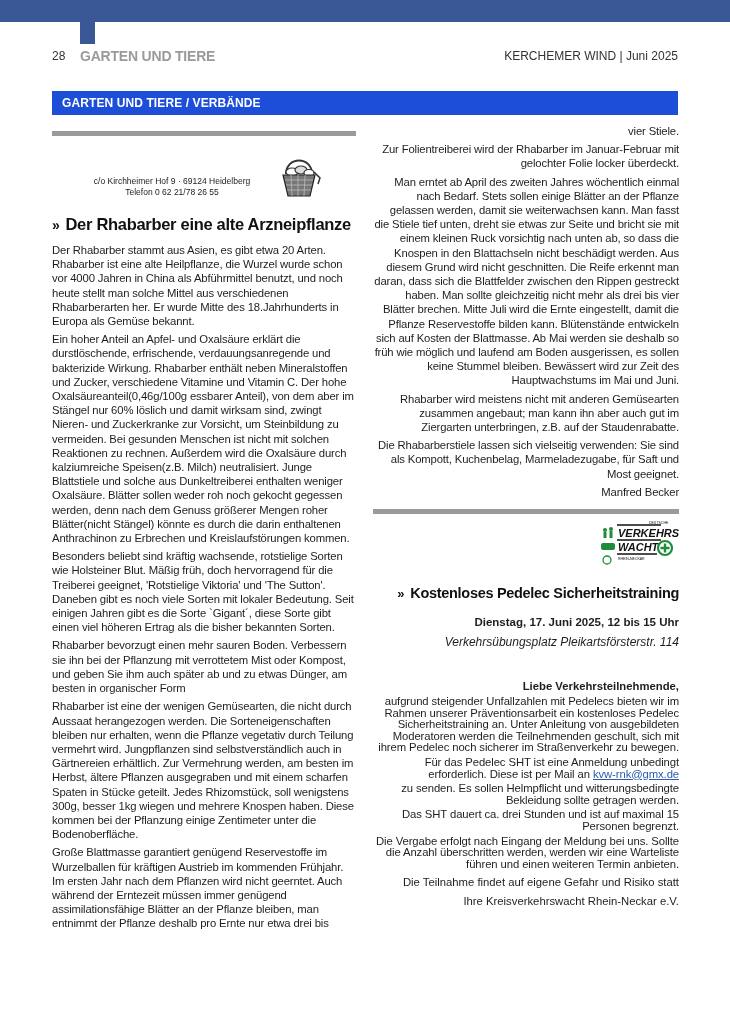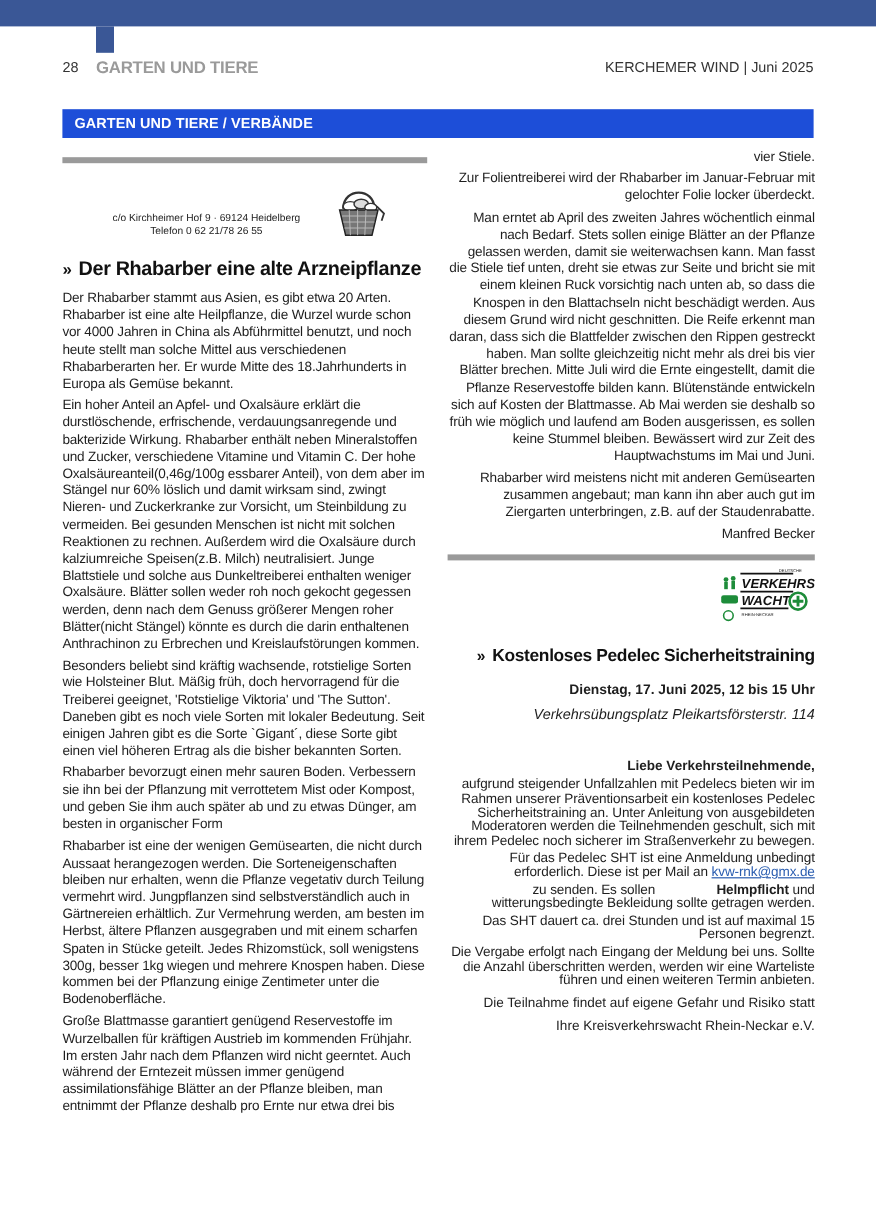--- a/index.html
+++ b/index.html
@@ -40,21 +40,21 @@
     .vw-logo { position: relative; height: 52px; margin-top: 6px; margin-left: 52px; width: 80px; }
 
     .kl-title { font-size: 14.5px; font-weight: bold; color: #111; line-height: 18px; margin-top: 8px; letter-spacing: -0.3px; }
     .kl-title .mark { font-size: 13px; margin-right: 6px; }
     .kl-date { font-size: 11.5px; font-weight: bold; margin-top: 12px; line-height: 14px; }
     .kl-place { font-size: 12px; margin-top: 6px; line-height: 14px; font-style: italic; }
 
     .greet { font-size: 11.3px; font-weight: bold; margin-top: 30px; line-height: 14px; padding-left: 32px; }
     .dense { font-size: 11.3px; line-height: 11.6px; margin-top: 3px; letter-spacing: -0.1px; }
     .dense a { color: #2a5db0; text-decoration: underline; }
-    .dense b { font-weight: bold; margin-left: 48px; }
+    .dense b { font-weight: normal; }
     .sign { font-size: 11.3px; line-height: 14px; margin-top: 5px; }
   </style>
 </head>
 <body>
 
 <div class="top-bar"></div>
 <div class="top-tab"></div>
 
 <div class="page-header">
   <span class="page-num">28</span>
@@ -96,20 +96,21 @@
   <p class="body">Rhabarber bevorzugt einen mehr sauren Boden. Verbessern sie ihn bei der Pflanzung mit verrottetem Mist oder Kompost, und geben Sie ihm auch später ab und zu etwas Dünger, am besten in organischer Form</p>
   <p class="body">Rhabarber ist eine der wenigen Gemüsearten, die nicht durch Aussaat herangezogen werden. Die Sorteneigenschaften bleiben nur erhalten, wenn die Pflanze vegetativ durch Teilung vermehrt wird. Jungpflanzen sind selbstverständlich auch in Gärtnereien erhältlich. Zur Vermehrung werden, am besten im Herbst, ältere Pflanzen ausgegraben und mit einem scharfen Spaten in Stücke geteilt. Jedes Rhizomstück, soll wenigstens 300g, besser 1kg wiegen und mehrere Knospen haben. Diese kommen bei der Pflanzung einige Zentimeter unter die Bodenoberfläche.</p>
   <p class="body">Große Blattmasse garantiert genügend Reservestoffe im Wurzelballen für kräftigen Austrieb im kommenden Frühjahr. Im ersten Jahr nach dem Pflanzen wird nicht geerntet. Auch während der Erntezeit müssen immer genügend assimilationsfähige Blätter an der Pflanze bleiben, man entnimmt der Pflanze deshalb pro Ernte nur etwa drei bis</p>
 </div>
 
 <div class="col col-right">
   <p class="right-p first">vier Stiele.</p>
   <p class="right-p">Zur Folientreiberei wird der Rhabarber im Januar-Februar mit gelochter Folie locker überdeckt.</p>
   <p class="right-p">Man erntet ab April des zweiten Jahres wöchentlich einmal nach Bedarf. Stets sollen einige Blätter an der Pflanze gelassen werden, damit sie weiterwachsen kann. Man fasst die Stiele tief unten, dreht sie etwas zur Seite und bricht sie mit einem kleinen Ruck vorsichtig nach unten ab, so dass die Knospen in den Blattachseln nicht beschädigt werden. Aus diesem Grund wird nicht geschnitten. Die Reife erkennt man daran, dass sich die Blattfelder zwischen den Rippen gestreckt haben. Man sollte gleichzeitig nicht mehr als drei bis vier Blätter brechen. Mitte Juli wird die Ernte eingestellt, damit die Pflanze Reservestoffe bilden kann. Blütenstände entwickeln sich auf Kosten der Blattmasse. Ab Mai werden sie deshalb so früh wie möglich und laufend am Boden ausgerissen, es sollen keine Stummel bleiben. Bewässert wird zur Zeit des Hauptwachstums im Mai und Juni.</p>
   <p class="right-p">Rhabarber wird meistens nicht mit anderen Gemüsearten zusammen angebaut; man kann ihn aber auch gut im Ziergarten unterbringen, z.B. auf der Staudenrabatte.</p>
+  <p class="right-p">Die Rhabarberstiele lassen sich vielseitig verwenden: Sie sind als Kompott, Kuchenbelag, Marmeladezugabe, für Saft und Most geeignet.</p>
   <p class="right-p">Manfred Becker</p>
 
   <div class="rule" style="margin-top:10px;"></div>
 
   <svg class="vw-logo" viewBox="0 0 80 52" width="80" height="52">
     <circle cx="6" cy="10" r="2" fill="#1e8c3a"></circle>
     <rect x="4.5" y="12" width="3" height="6" fill="#1e8c3a"></rect>
     <circle cx="12" cy="9" r="2" fill="#1e8c3a"></circle>
     <rect x="10.5" y="11" width="3" height="7" fill="#1e8c3a"></rect>
     <rect x="2" y="23" width="14" height="7" rx="2" fill="#1e8c3a"></rect>

